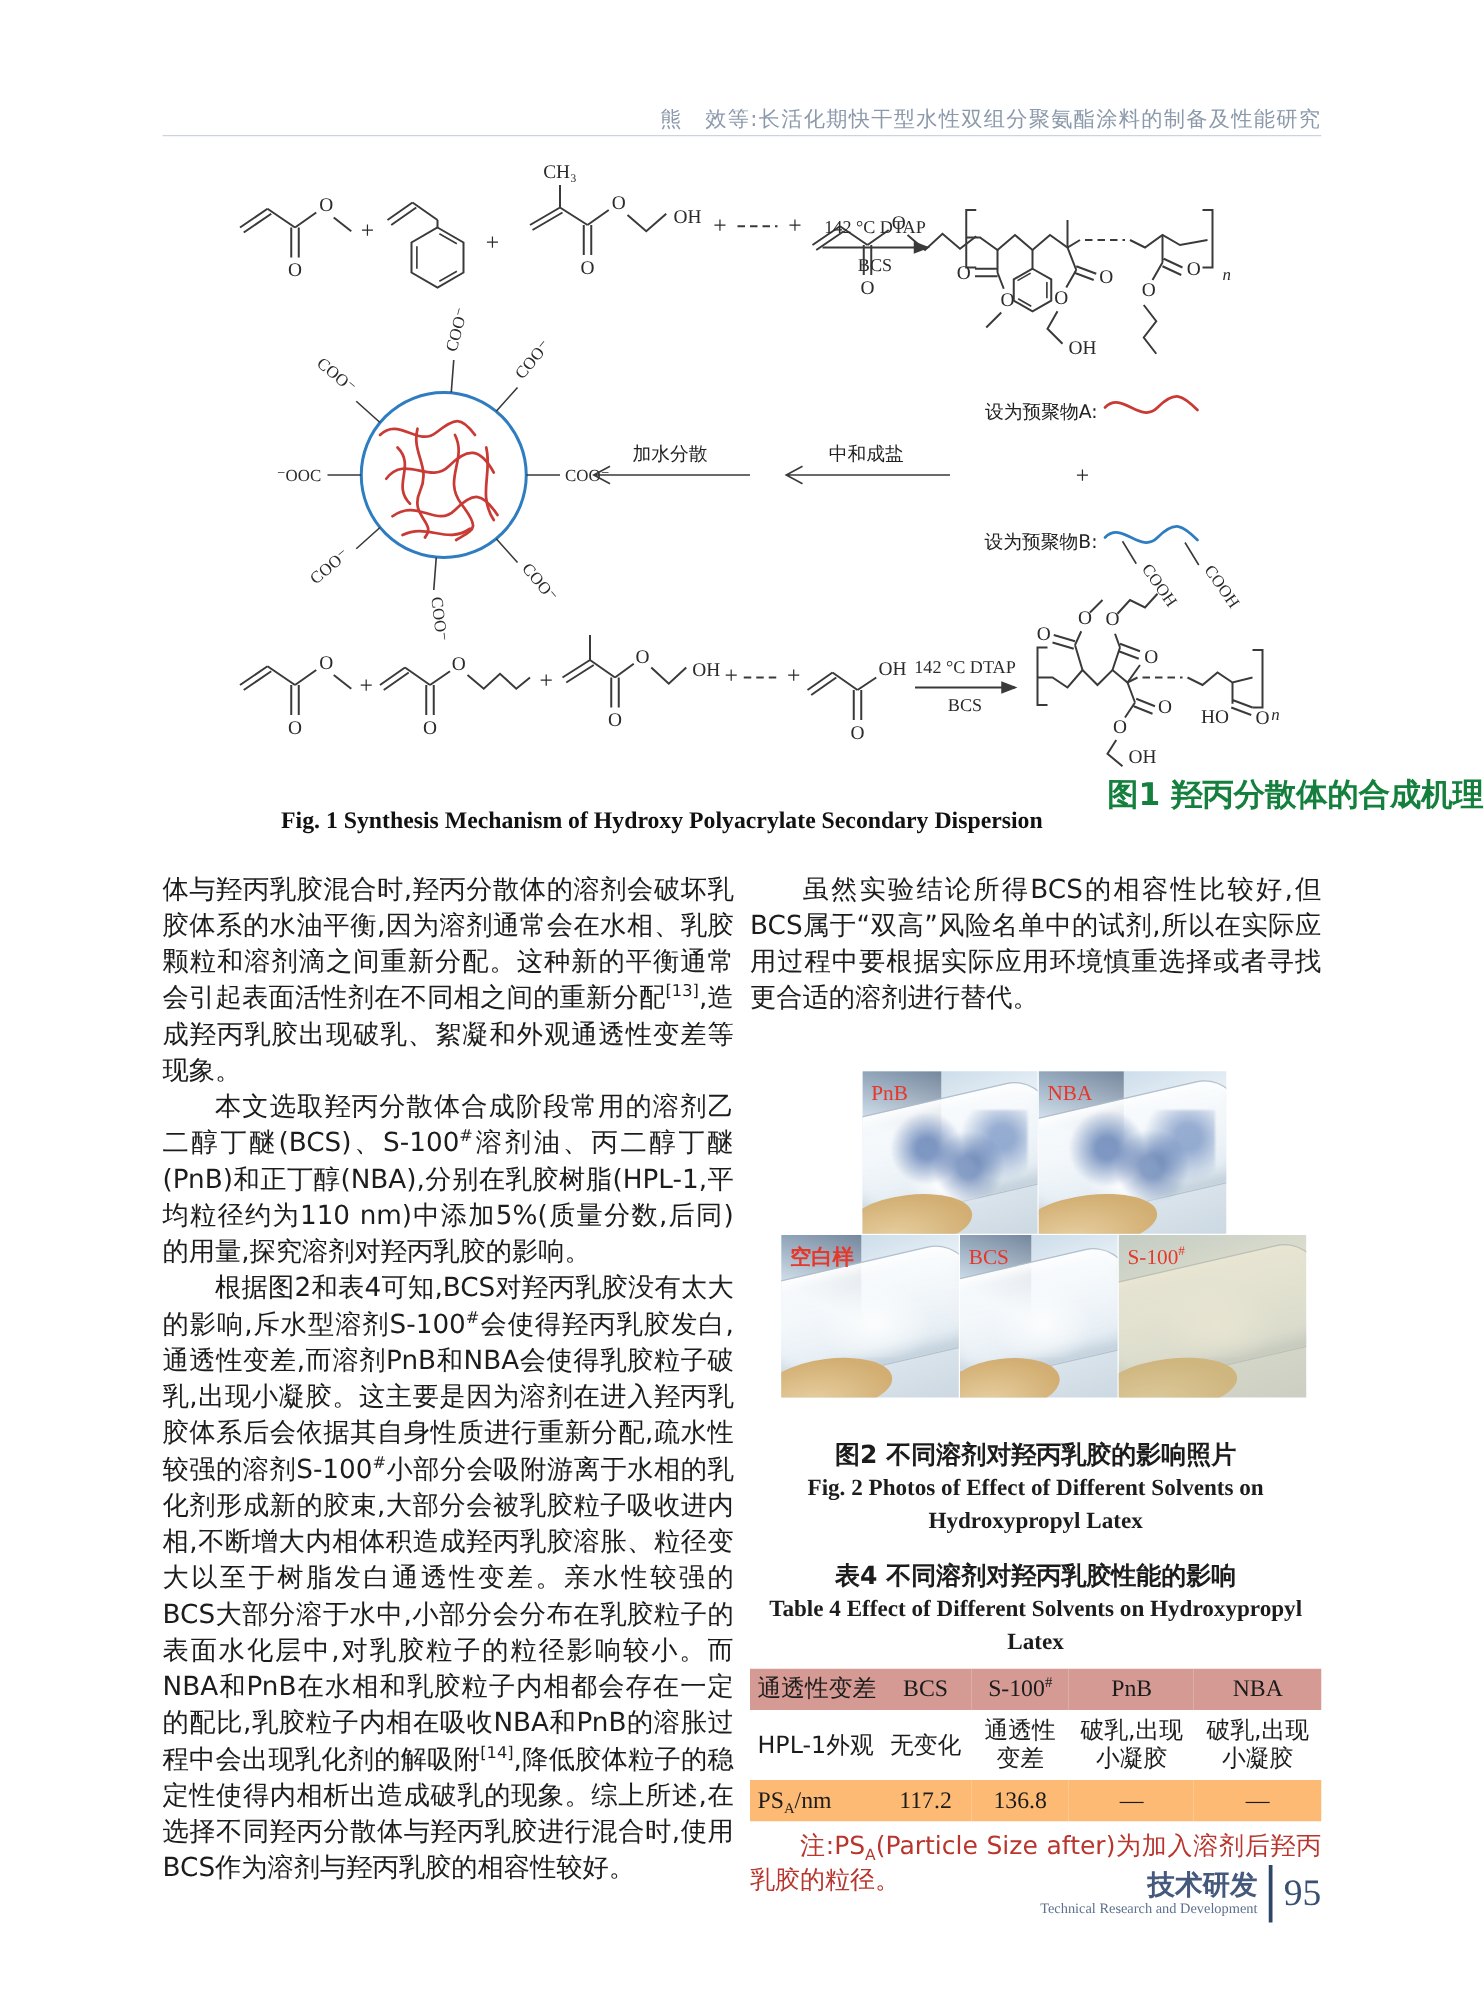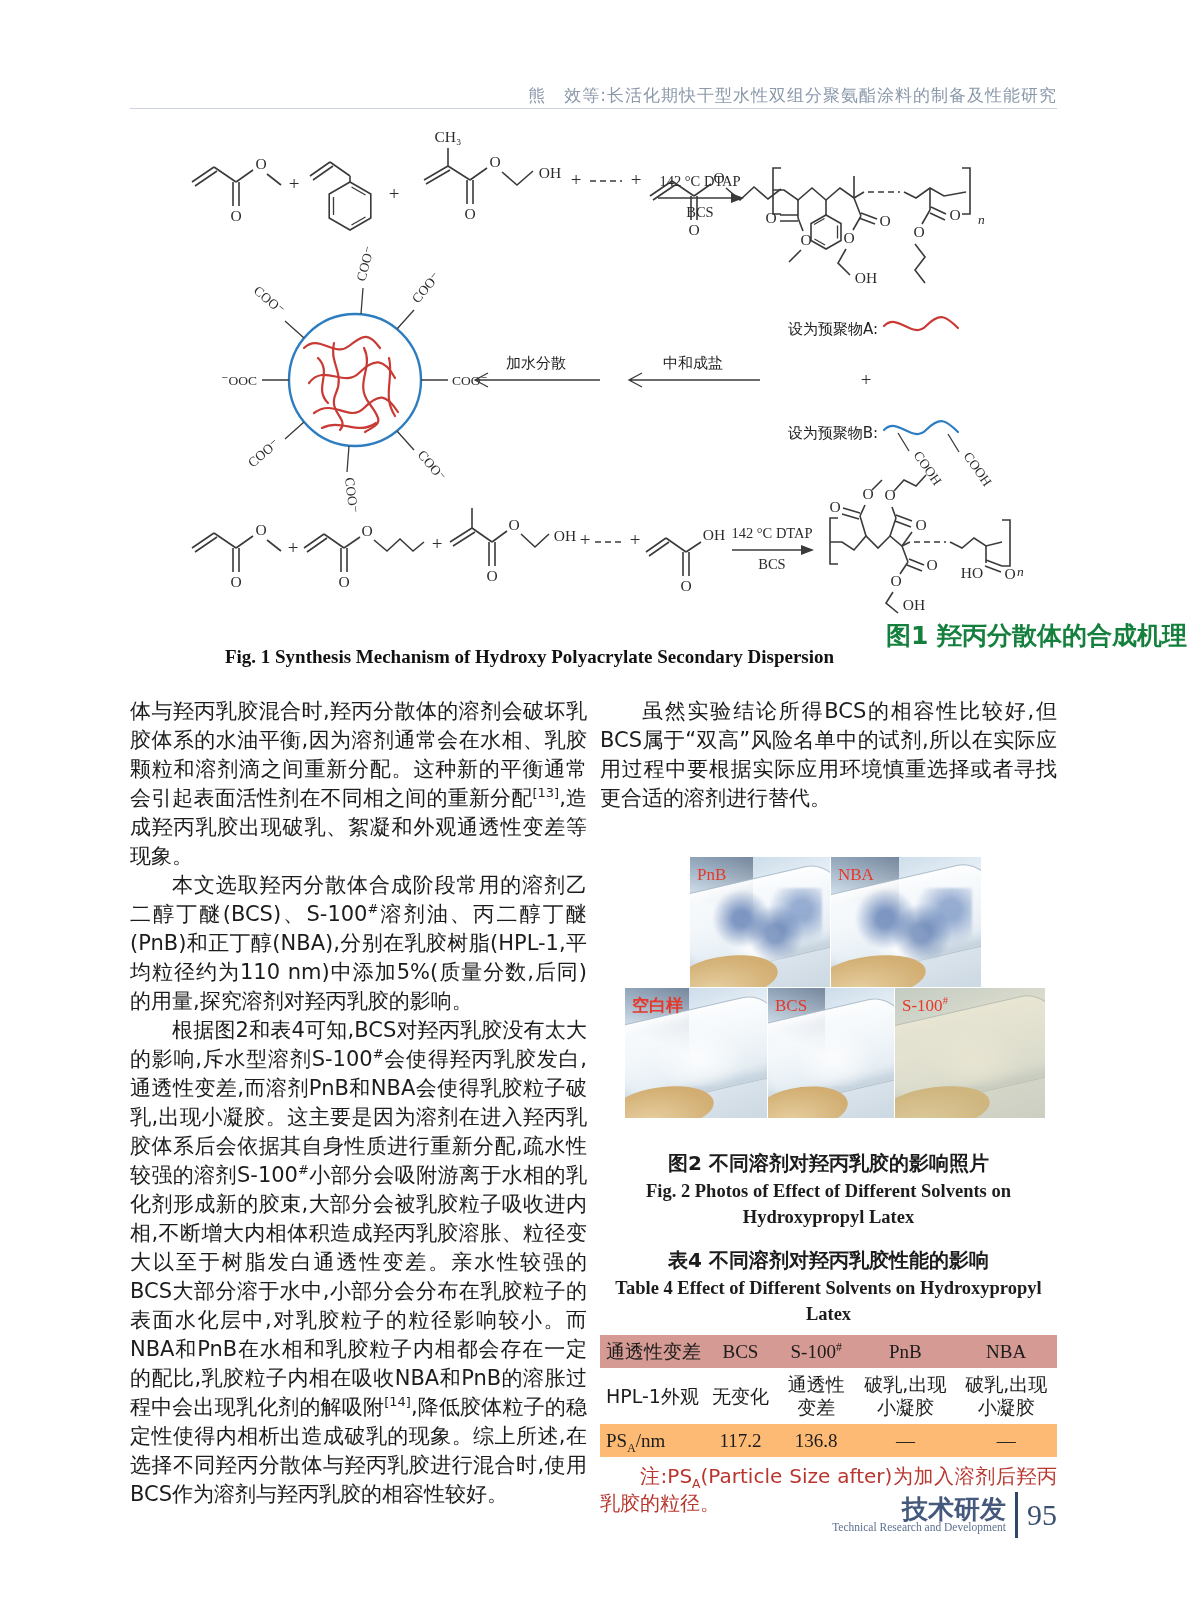--- a/index.html
+++ b/index.html
@@ -80,21 +80,21 @@
   table.t4 .c4{width:104px;}
   tr.hdr{background:#d59a93;}
   tr.alt{background:#fdba74;}
   table.t4 .latin{font-family:"Liberation Serif","DejaVu Serif",serif;}
 
   .note{margin-top:6px;color:#b8362e;font-size:20px;line-height:27px;text-indent:2em;
         text-align:justify;}
 
   .footer{position:absolute;top:1492px;right:130px;display:flex;align-items:center;}
   .footer-text{text-align:right;margin-right:9px;}
-  .footer-cn{font-size:26px;font-weight:bold;color:#44597c;line-height:24px;}
+  .footer-cn{font-size:22px;font-weight:bold;color:#44597c;line-height:24px;}
   .footer-en{font-size:11.5px;color:#5d7090;font-family:"Liberation Serif","DejaVu Serif",serif;margin-left:35px;}
   .footer-bar{width:3px;height:46px;background:#2e4668;margin-right:9px;}
   .footer-num{font-family:"Liberation Serif","DejaVu Serif",serif;font-size:30px;color:#3a5070;}
 </style>
 </head>
 <body>
 
 <div class="running-header">熊　效等:长活化期快干型水性双组分聚氨酯涂料的制备及性能研究</div>
 <div class="header-rule"></div>
 

